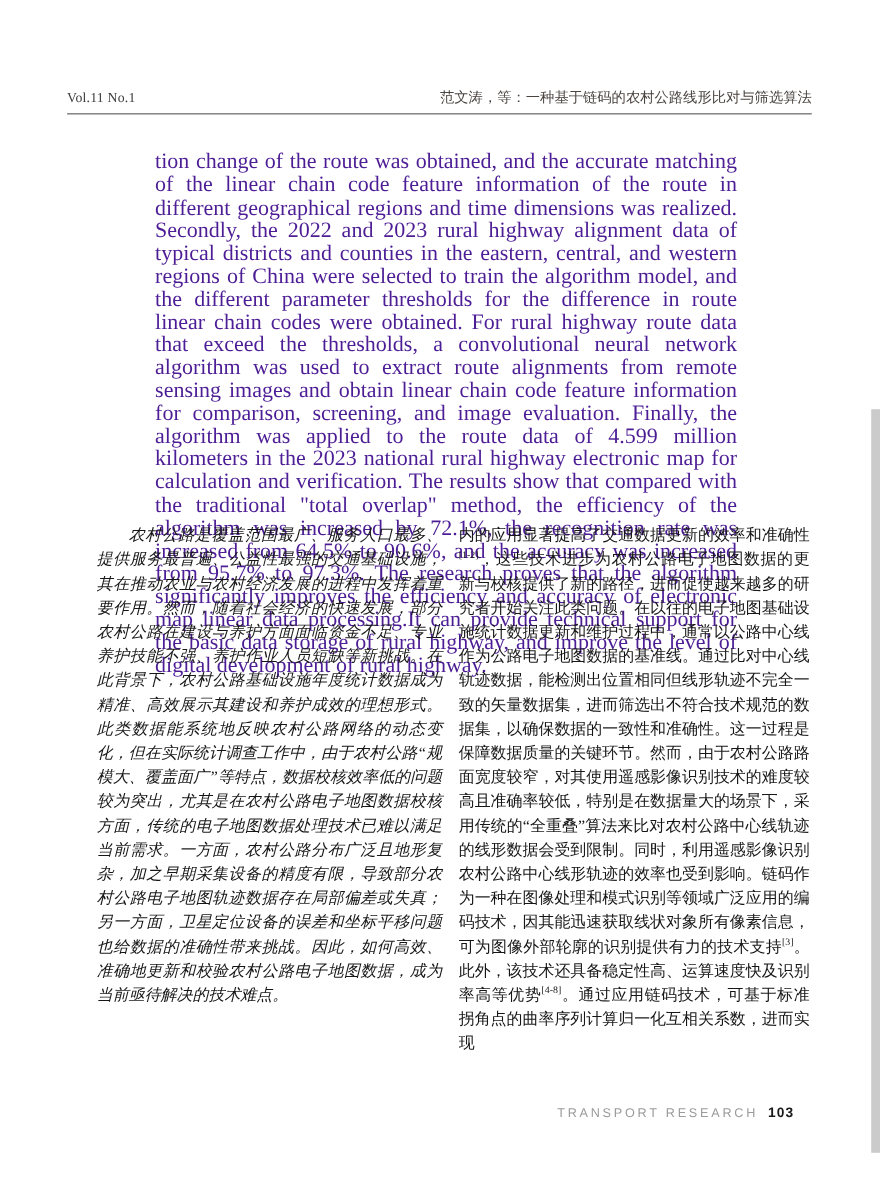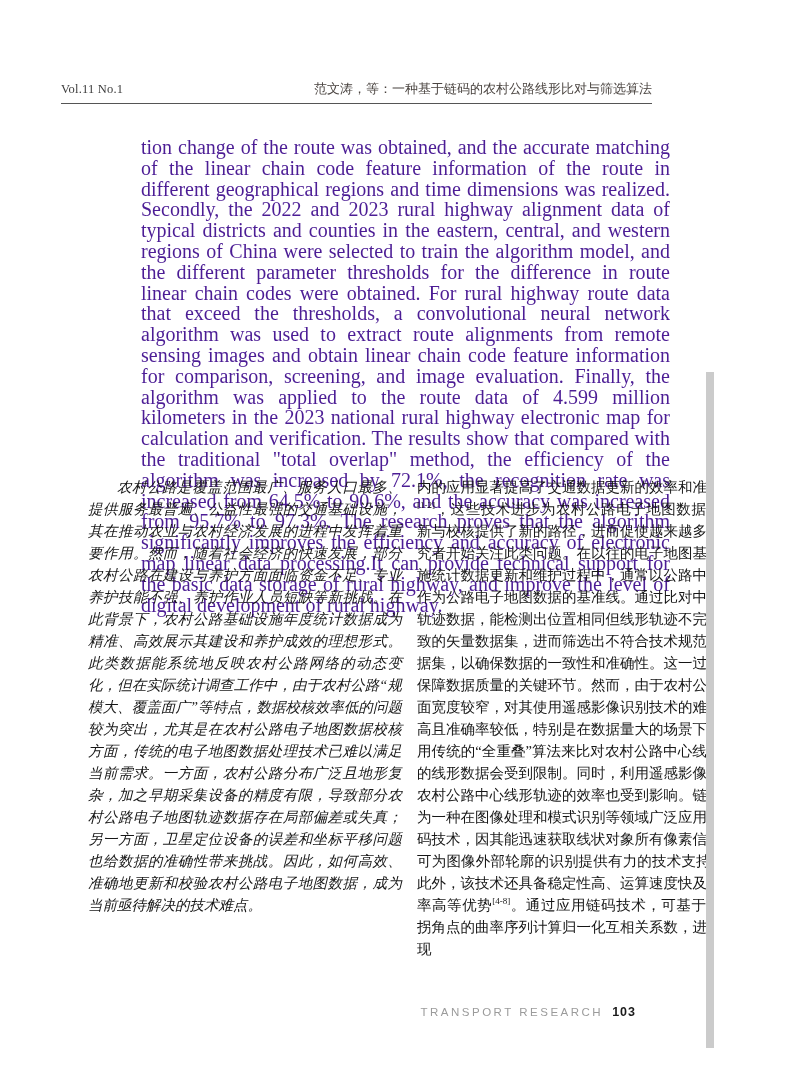--- a/index.html
+++ b/index.html
@@ -2,21 +2,21 @@
 <html><head>
 <meta charset="utf-8">
 <style>
   html, body {
     margin: 0;
     padding: 0;
     background: #ffffff;
   }
   .page {
     position: relative;
-    width: 714px;
+    width: 800px;
     height: 1078px;
     background: #ffffff;
     font-family: "Liberation Serif", serif;
     color: #1c1c1c;
     overflow: hidden;
   }
   
   .page-header {
     position: absolute;
     top: 80px;

